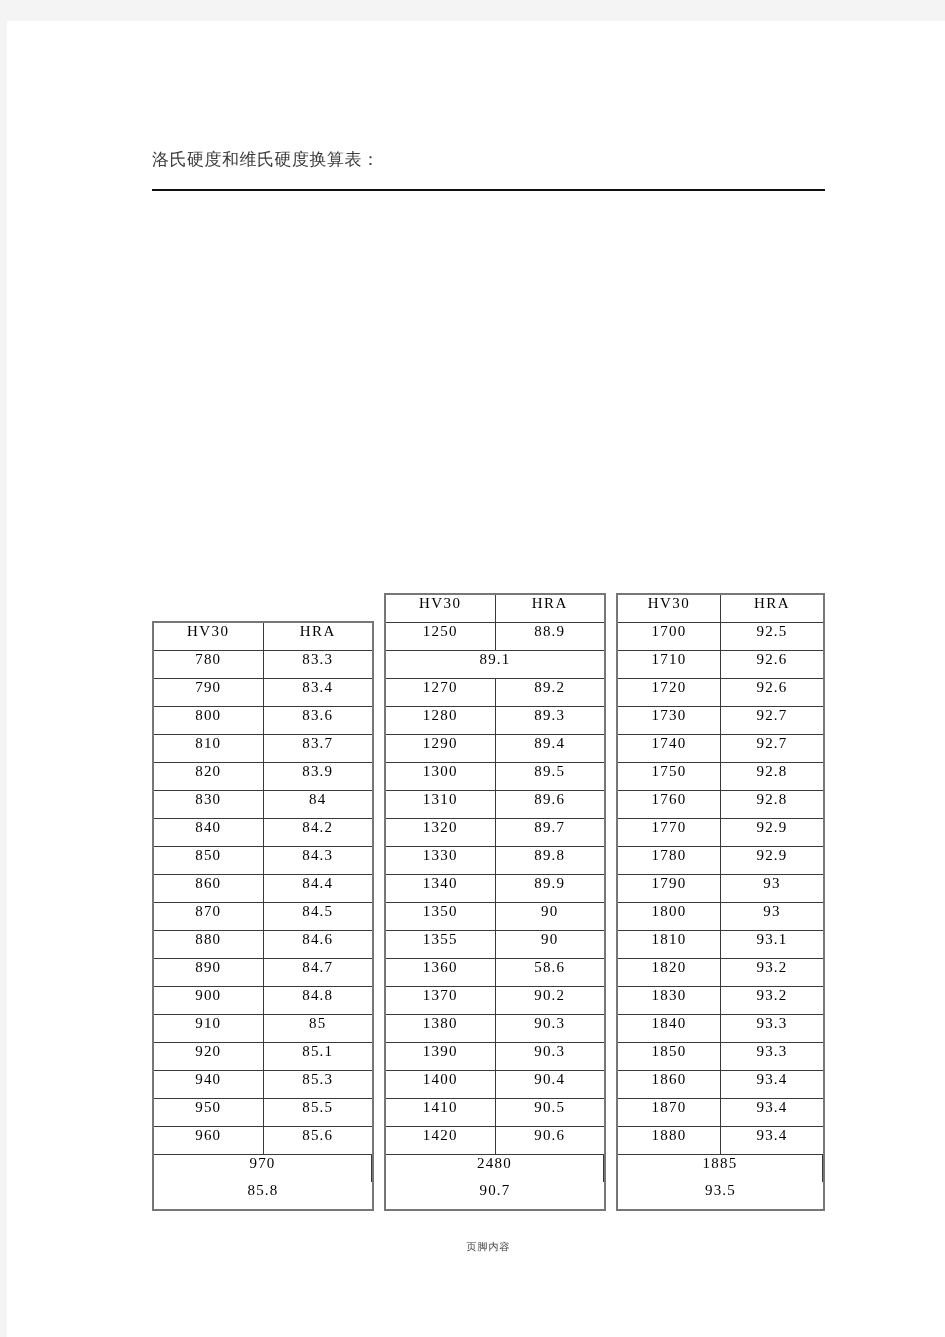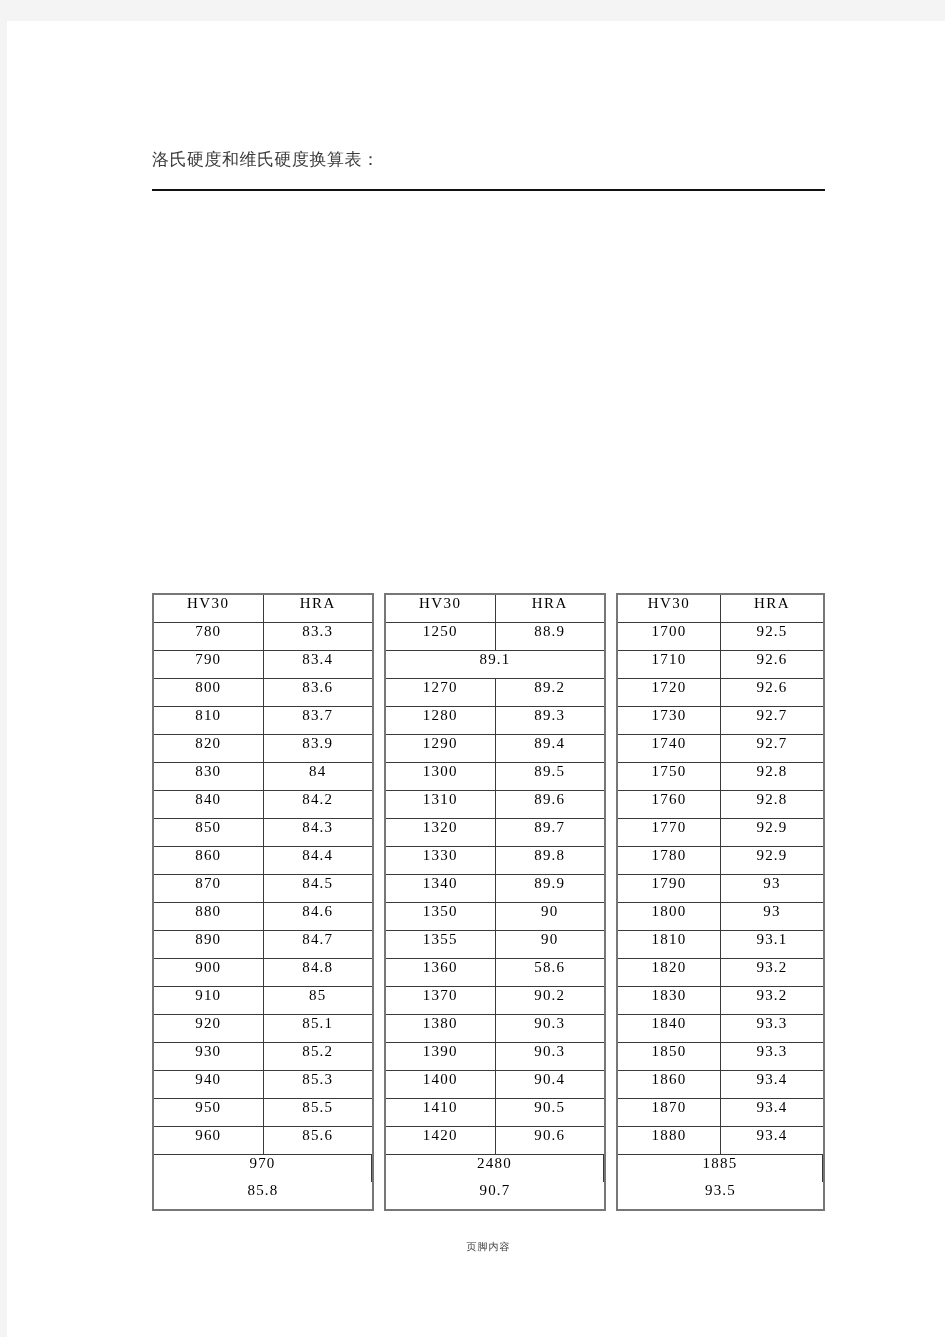--- a/index.html
+++ b/index.html
@@ -166,24 +166,20 @@
         </div>
         <div class="row">
           <div class="cell c1">910</div>
           <div class="cell">85</div>
         </div>
         <div class="row">
           <div class="cell c1">920</div>
           <div class="cell">85.1</div>
         </div>
         <div class="row">
-          <div class="cell c1">930</div>
-          <div class="cell">85.2</div>
-        </div>
-        <div class="row">
           <div class="cell c1">940</div>
           <div class="cell">85.3</div>
         </div>
         <div class="row">
           <div class="cell c1">950</div>
           <div class="cell">85.5</div>
         </div>
         <div class="row">
           <div class="cell c1">960</div>
           <div class="cell">85.6</div>

